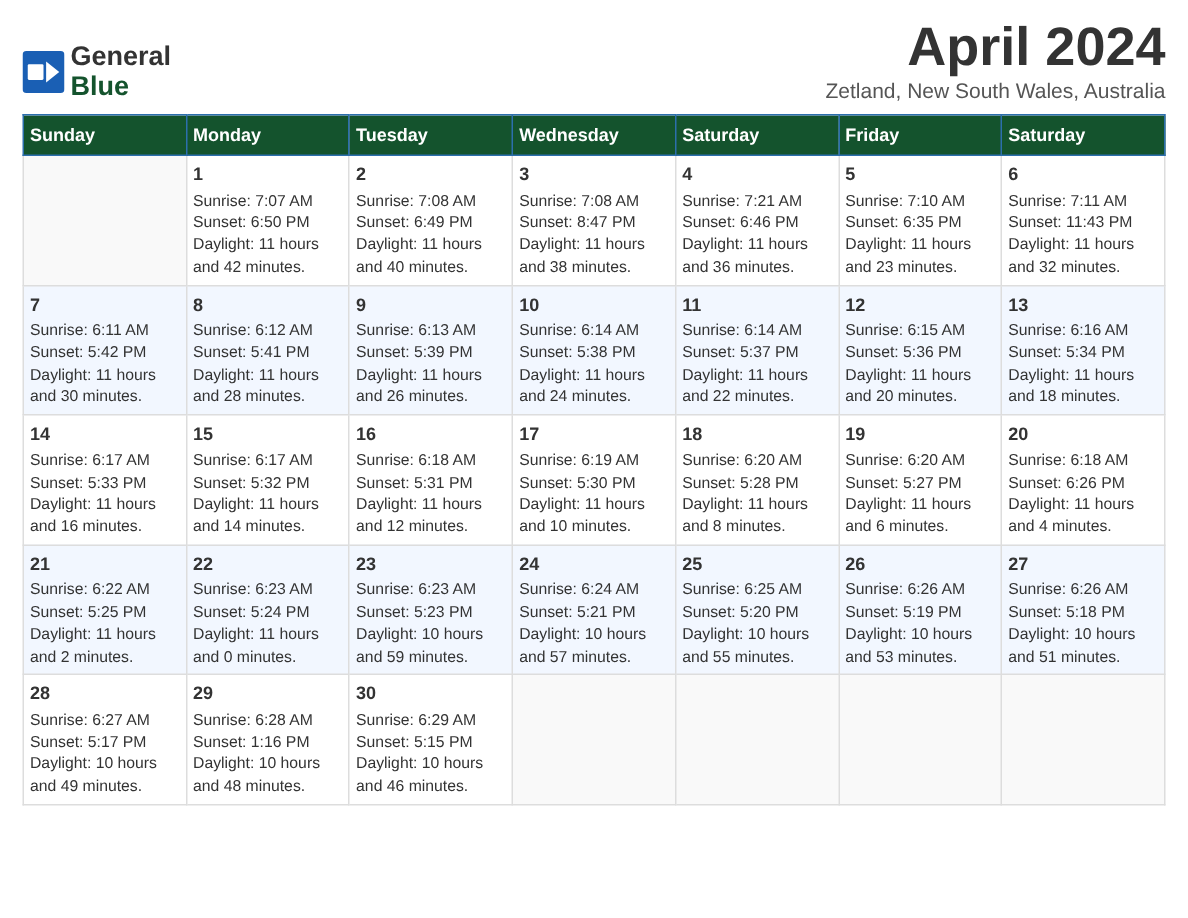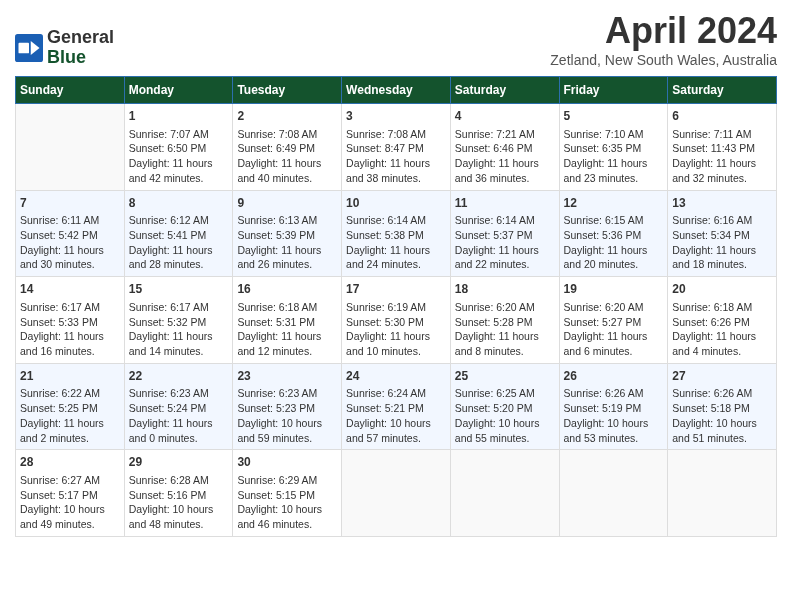--- a/index.html
+++ b/index.html
@@ -324,21 +324,21 @@
         <td>
           <span class="day-number">28</span>
           <div>Sunrise: 6:27 AM</div>
           <div>Sunset: 5:17 PM</div>
           <div>Daylight: 10 hours</div>
           <div>and 49 minutes.</div>
         </td>
         <td>
           <span class="day-number">29</span>
           <div>Sunrise: 6:28 AM</div>
-          <div>Sunset: 5:16 PM</div>
+          <div>Sunset: 1:16 PM</div>
           <div>Daylight: 10 hours</div>
           <div>and 48 minutes.</div>
         </td>
         <td>
           <span class="day-number">30</span>
           <div>Sunrise: 6:29 AM</div>
           <div>Sunset: 5:15 PM</div>
           <div>Daylight: 10 hours</div>
           <div>and 46 minutes.</div>
         </td>

